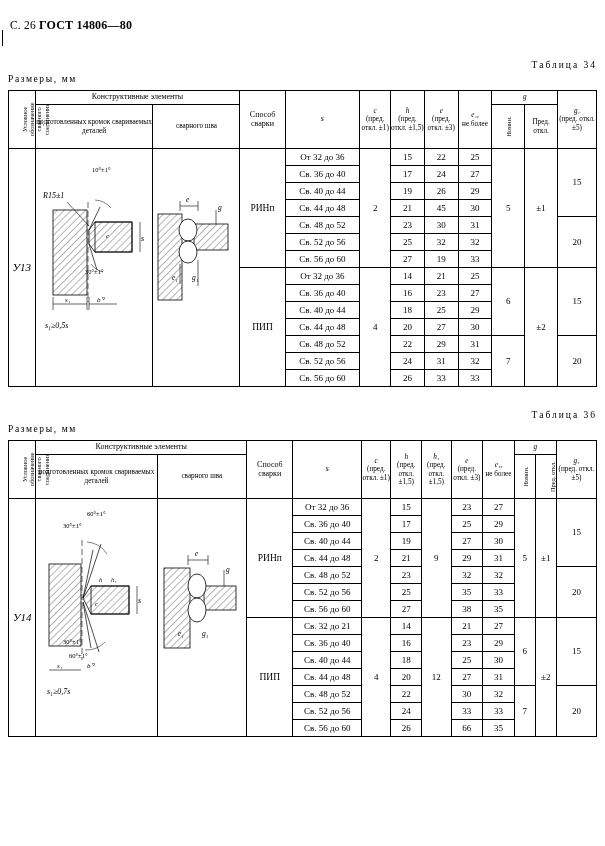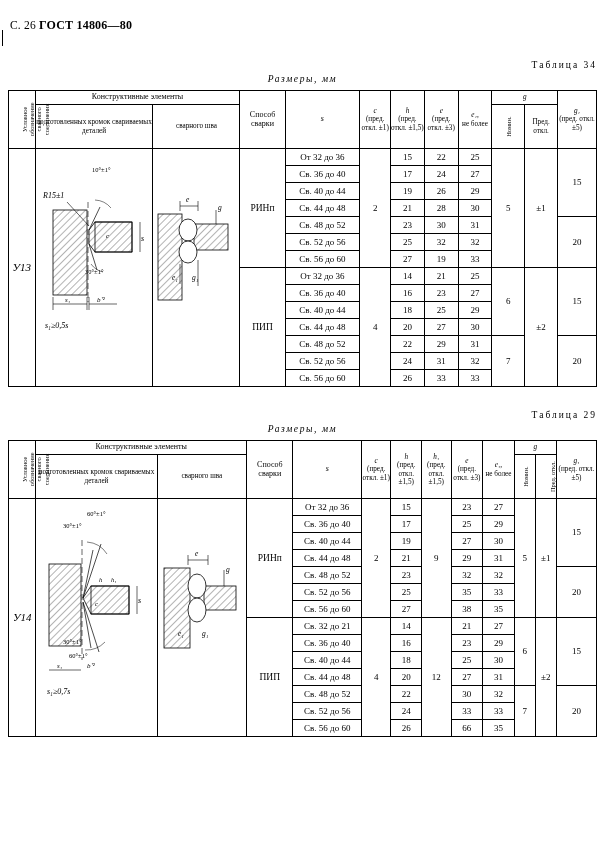--- a/index.html
+++ b/index.html
@@ -26,21 +26,21 @@
   }
 
   
   .tblock { position: absolute; left: 8px; width: 589px; }
   .tnum {
     position: absolute; right: 0; top: 0;
     font-size: 9.5px; letter-spacing: 2px; white-space: nowrap;
   }
   .razmery {
     position: absolute; left: 0; right: 0; top: 14px;
-    text-align: center; font-size: 9.5px; letter-spacing: 1.6px; font-style: italic;
+    font-size: 9.5px; letter-spacing: 1.6px;
   }
 
   table.gost {
     position: absolute; left: 0; top: 30px;
     border-collapse: collapse;
     width: 589px;
     table-layout: fixed;
     font-size: 9px;
   }
   table.gost td, table.gost th {
@@ -239,21 +239,21 @@
       </tr>
       <tr class="tallrow">
         <td class="srange">Св. 40 до 44</td>
         <td class="num">19</td>
         <td class="num">26</td>
         <td class="num">29</td>
       </tr>
       <tr class="tallrow">
         <td class="srange">Св. 44 до 48</td>
         <td class="num">21</td>
-        <td class="num">28</td>
+        <td class="num">45</td>
         <td class="num">30</td>
       </tr>
       <tr class="tallrow">
         <td class="srange">Св. 48 до 52</td>
         <td class="num">23</td>
         <td class="num">30</td>
         <td class="num">31</td>
         <td rowspan="3" class="num">20</td>
       </tr>
       <tr class="tallrow">
@@ -316,21 +316,21 @@
         <td class="srange">Св. 56 до 60</td>
         <td class="num">26</td>
         <td class="num">33</td>
         <td class="num">33</td>
       </tr>
     </tbody>
       </table>
   </div>
 
   <div class="tblock" id="block1" style="top:410px;">
-    <div class="tnum">Таблица 29</div>
+    <div class="tnum">Таблица 36</div>
     <div class="razmery">Размеры, мм</div>
 
     <table class="gost">
       <colgroup>
         <col style="width:26px">
           <col style="width:115px">
           <col style="width:85px">
         <col style="width:44px">
           <col style="width:65px">
         <col style="width:28px">

